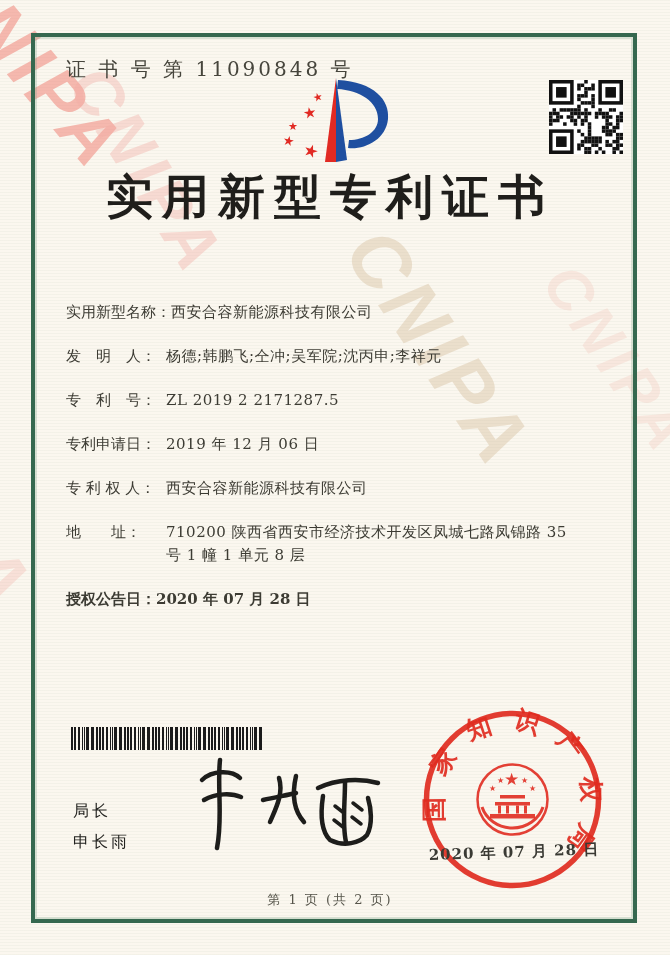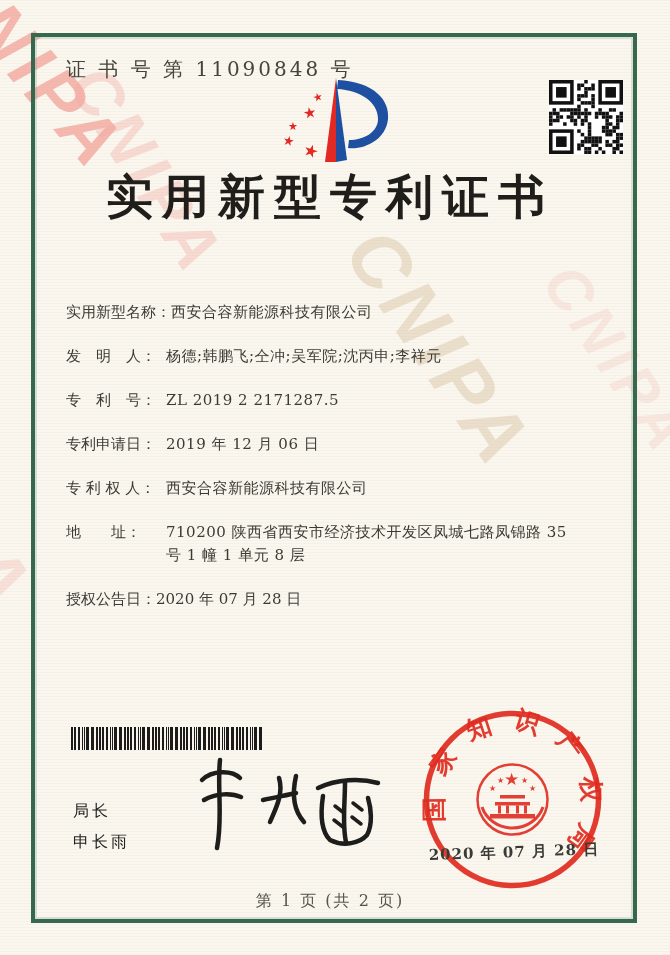--- a/index.html
+++ b/index.html
@@ -34,21 +34,21 @@
   .title{
     position:absolute;left:31px;top:166px;width:598px;text-align:center;
     font-size:47px;font-weight:600;letter-spacing:9px;color:#1f1e1b;
   }
 
   .fields{position:absolute;left:66px;top:258px;width:508px;font-size:15px;line-height:22.5px;margin-top:43px;}
   .field{display:flex;margin-bottom:21.5px;}
   .field .lbl{flex:0 0 100px;white-space:nowrap;}
   .field .val{flex:1;letter-spacing:0.5px;}
   .grant-row{display:flex;}
-  .grant-row .pair{white-space:nowrap;}
+  .grant-row .pair{white-space:nowrap;font-weight:bold;}
   .grant-row .pair + .pair{margin-left:40px;}
 
   .body-text{
     position:absolute;left:57px;top:556px;width:528px;
     font-size:13.6px;line-height:21.8px;text-align:justify;color:#2f2e28;
   }
   .body-text p{margin:0 0 4px 0;text-indent:2em;}
 
   .barcode{position:absolute;left:69px;top:727px;width:196px;height:23px;}
 
@@ -56,21 +56,21 @@
     font-size:16px;letter-spacing:3px;color:#22221f;line-height:31px;margin-top:16px;}
   .signature{position:absolute;left:182px;top:750px;}
 
   .seal{position:absolute;left:420px;top:707px;}
   .seal-date{
     position:absolute;left:424px;top:843px;width:180px;text-align:center;
     font-size:15px;font-weight:600;letter-spacing:1px;color:#3a3a34;transform:rotate(-2deg);
   }
   .footer{
     position:absolute;left:31px;top:891px;width:598px;text-align:center;
-    font-size:16px;letter-spacing:2px;color:#56554b;
+    font-size:13px;letter-spacing:2px;color:#56554b;
   }
 </style>
 </head>
 <body>
 
 <div class="page">
 
   <div class="wm wm1">CNIPA</div>
   <div class="wm wm2">CNIPA</div>
   <div class="wm wm3">CNIPA</div>

